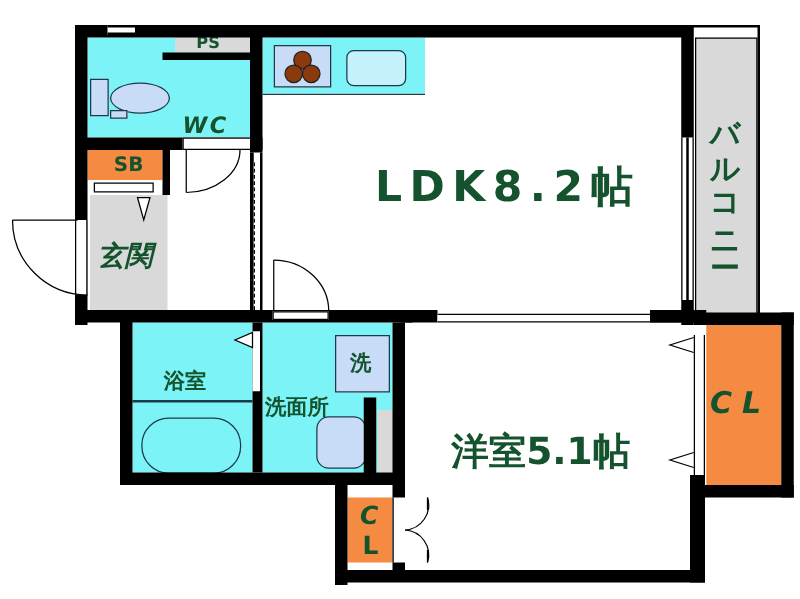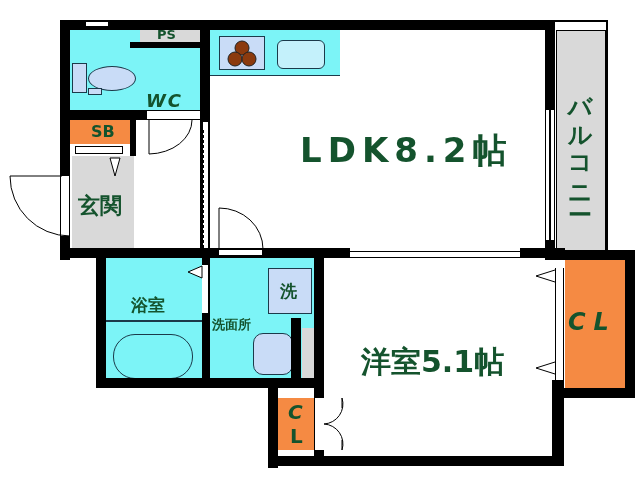--- a/index.html
+++ b/index.html
@@ -37,42 +37,42 @@
     <circle cx="29" cy="22" r="7" fill="#8b3a0e" stroke="#222" stroke-width="1"></circle>
   </svg>
 </div>
 <div class="fix" style="left:277px;top:40px;width:48px;height:29px;border-radius:6px;background:#c4f1fb;"></div>
 
 <div class="room orange" style="left:70px;top:120px;width:60px;height:24px;"></div>
 <div class="lbl" style="left:91px;top:124px;font-size:16px;">SB</div>
 <div class="room white" style="left:75px;top:146px;width:48px;height:8px;border:1px solid #000;"></div>
 
 <div class="room gray" style="left:72px;top:156px;width:62px;height:92px;"></div>
-<div class="lbl" style="left:78px;top:195px;font-size:22px;">玄関</div>
+<div class="lbl" style="left:78px;top:195px;font-size:22px;font-style:italic;">玄関</div>
 <svg width="20" height="30" style="left:108px;top:156px;">
   <polygon points="2,2 12,2 7,20" fill="#fff" stroke="#000" stroke-width="1"></polygon>
 </svg>
 
 <div class="room white" style="left:136px;top:120px;width:64px;height:130px;"></div>
 
 <div class="room white" style="left:210px;top:75px;width:335px;height:170px;"></div>
 <div class="lbl" style="left:300px;top:133px;font-size:34px;letter-spacing:6px;">LDK8.2帖</div>
 
 <div class="room gray" style="left:556px;top:30px;width:50px;height:222px;border:1px solid #000;"></div>
 <div class="lbl" style="left:568px;top:80px;font-size:24px;writing-mode:vertical-rl;letter-spacing:3px;">バルコニー</div>
 
 <div class="room cyan" style="left:106px;top:258px;width:96px;height:120px;"></div>
 <div class="wall" style="left:106px;top:320px;width:96px;height:2px;background:#1b3a4a;"></div>
 <div class="lbl" style="left:131px;top:297px;font-size:17px;">浴室</div>
 <div class="fix" style="left:113px;top:334px;width:80px;height:45px;border-radius:22px;background:#7cf4f7;"></div>
 
 <div class="room cyan" style="left:210px;top:258px;width:104px;height:120px;"></div>
 <div class="fix" style="left:268px;top:268px;width:44px;height:46px;"></div>
 <div class="lbl" style="left:280px;top:283px;font-size:17px;">洗</div>
-<div class="lbl" style="left:212px;top:318px;font-size:13px;text-align:center;">洗面所</div>
+<div class="lbl" style="left:212px;top:318px;font-size:17px;text-align:center;">洗面所</div>
 <div class="fix" style="left:253px;top:333px;width:40px;height:42px;border-radius:10px;"></div>
 <div class="wall" style="left:291px;top:318px;width:10px;height:62px;"></div>
 <div class="room gray" style="left:302px;top:328px;width:12px;height:50px;"></div>
 
 <div class="room white" style="left:324px;top:258px;width:228px;height:200px;"></div>
 <div class="lbl" style="left:361px;top:347px;font-size:30px;">洋室5.1帖</div>
 
 <div class="room orange" style="left:565px;top:260px;width:60px;height:128px;"></div>
 <div class="lbl" style="left:568px;top:310px;font-size:24px;letter-spacing:8px;font-style:italic;">CL</div>
 

